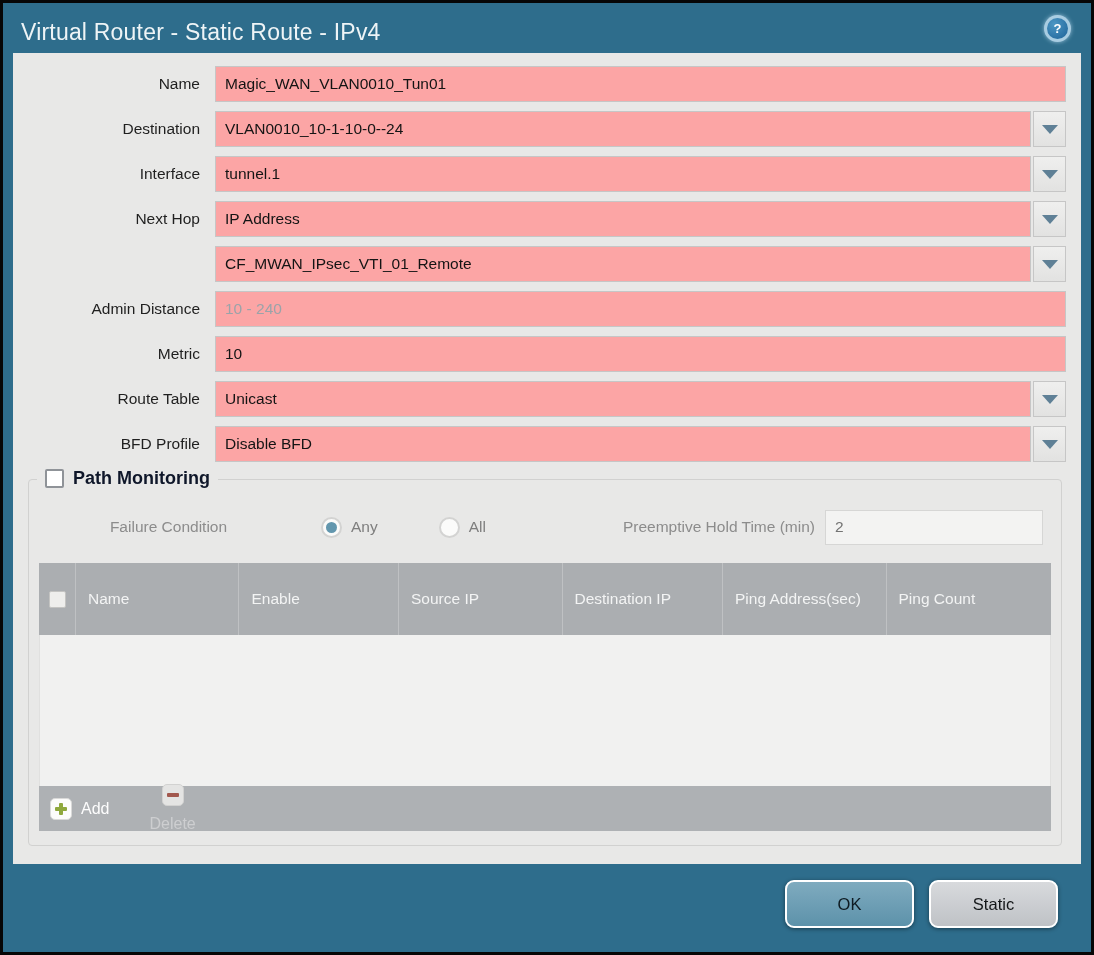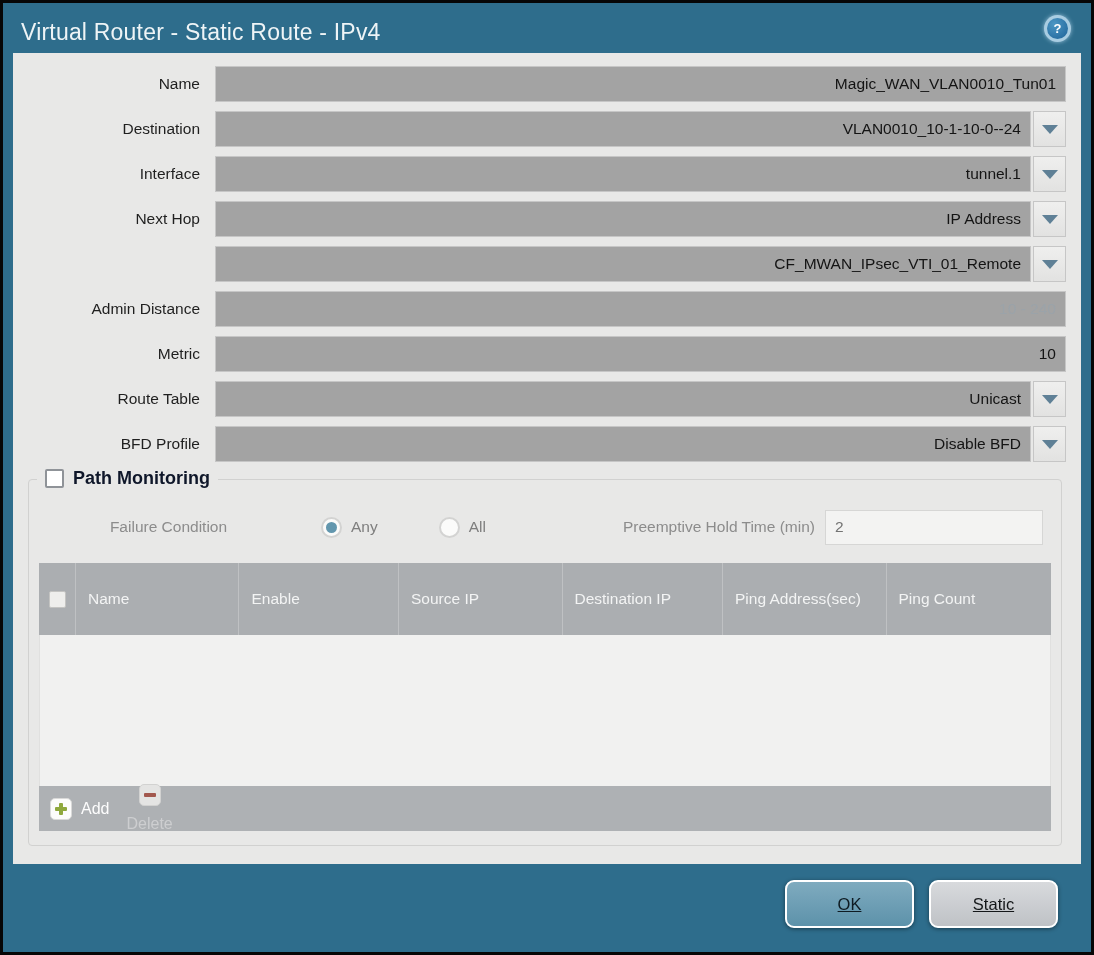--- a/index.html
+++ b/index.html
@@ -14,21 +14,21 @@
   .title { color:#eef4f6; font-size:23px; letter-spacing:.2px;margin-top:8px; }
   .help { width:27px; height:27px; border-radius:50%; background:#a9cde2; display:flex; align-items:center; justify-content:center; cursor:pointer; box-shadow:0 0 4px rgba(180,215,235,.8); }
   .help-inner { width:21px; height:21px; border-radius:50%; background:radial-gradient(circle at 35% 30%, #4d97c4, #1d6298); color:#fff; font-weight:bold; font-size:13px; display:flex; align-items:center; justify-content:center; }
 
   
   .content { flex:1; margin:0 10px; background:#e8e8e7; padding-top:13px; overflow:hidden; }
 
   .frow { display:flex; align-items:center; height:36px; margin-bottom:9px; }
   .flabel { width:187px; text-align:right; margin-right:15px; font-size:15.5px; color:#1f1f1f; flex:none; }
   .ffield { width:851px; display:flex; flex:none; }
-  input.txt { flex:1; height:36px; min-width:0; border:1px solid #c6c6c6; background:#a3a3a3; color:#141414; padding:0 9px; font-size:15.5px; font-family:inherit; outline:none;text-align:right; }
+  input.txt { flex:1; height:36px; min-width:0; border:1px solid #c6c6c6; background:#fca5a5; color:#141414; padding:0 9px; font-size:15.5px; font-family:inherit; outline:none; }
   input.txt::placeholder { color:#9ba3a9; opacity:1; }
   .ddbtn { width:33px; height:36px; margin-left:2px; flex:none; background:linear-gradient(#efefee,#e2e2e1); border:1px solid #c6c6c6; display:flex; align-items:center; justify-content:center; cursor:pointer; }
   .tri { width:0; height:0; border-left:8px solid transparent; border-right:8px solid transparent; border-top:9px solid #5f8096; }
 
   
   .pm { position:relative; margin:17px 19px 0 15px; height:367px; border:1px solid #d1d1d0; border-radius:4px; }
   .pm-legend { position:absolute; top:-12px; left:8px; background:#e8e8e7; padding:0 8px; display:flex; align-items:center; gap:9px; }
   .pm-title { font-size:18px; font-weight:bold; color:#0f172a; }
   .checkbox { width:19px; height:19px; background:#fff; border:2px solid #8f9398; border-radius:2px; cursor:pointer; flex:none; }
 
@@ -43,35 +43,35 @@
   input.disabled-txt { width:218px; height:35px; flex:none; margin-right:18px; background:#f3f3f2; border:1px solid #d6d6d5; color:#737373; padding:0 9px; font-size:15.5px; font-family:inherit; outline:none; }
 
   
   .ptable { margin:18px 10px 0 10px; }
   .thead { display:flex; height:72px; background:#abaeb1; }
   .th { display:flex; align-items:center; padding-left:12px; border-right:1px solid #bfc1c3; color:#f3f4f4; font-size:15.5px; line-height:1.35; }
   .th:last-child { border-right:none; }
   .th-check { width:37px; flex:none; justify-content:center; padding-left:0; }
   .hcheckbox { width:17px; height:17px; background:#eeeeec; border:1px solid #c4c4c2; border-radius:2px; cursor:pointer; }
   .tbody { height:151px; background:#f1f1f0; border-left:1px solid #e0e0df; border-right:1px solid #e0e0df; }
-  .ttoolbar { height:45px; background:#aeb1b4; display:flex; align-items:center; padding-left:11px; gap:17px; }
+  .ttoolbar { height:45px; background:#aeb1b4; display:flex; align-items:center; padding-left:11px; gap:40px; }
   .tbtn { display:flex; align-items:center; gap:9px; font-size:16px; cursor:pointer; }
   .iconbox { position:relative; width:22px; height:22px; border-radius:5px; flex:none; }
   .plus { background:#fcfcfb; border:1px solid #d9d9d8; }
   .plus::before { content:""; position:absolute; left:4px; top:8px; width:12px; height:4px; background:#8fa83d; border-radius:1px; }
   .plus::after  { content:""; position:absolute; left:8px; top:4px; width:4px; height:12px; background:#8fa83d; border-radius:1px; }
   .minus { background:#e4e4e3; border:1px solid #d2d2d1; }
   .minus::before { content:""; position:absolute; left:4px; top:8px; width:12px; height:4px; background:#a2584e; border-radius:1px; }
   .add-label { color:#fdfdfd; }
   .del-label { color:#cdced0; }
   .tbtn.disabled { cursor:default;flex-direction:column; }
 
   
   .bottombar { height:88px; flex:none; display:flex; justify-content:flex-end; align-items:flex-start; padding:16px 33px 0 0; gap:15px; }
-  .btn { width:129px; height:48px; border-radius:9px; border:2px solid #fff; display:flex; align-items:center; justify-content:center; font-size:16.5px; cursor:pointer; box-shadow:0 1px 4px rgba(0,0,0,.45);text-decoration:underline; }
+  .btn { width:129px; height:48px; border-radius:9px; border:2px solid #fff; display:flex; align-items:center; justify-content:center; font-size:16.5px; cursor:pointer; box-shadow:0 1px 4px rgba(0,0,0,.45); }
   .btn-ok { background:linear-gradient(#7fabbf,#5d92aa); color:#0e1b22; }
   .btn-cancel { background:linear-gradient(#d8dadd,#bfc2c6); color:#141719; }
 </style>
 </head>
 <body>
 
 <div class="page">
   <div class="window">
 
     <div class="titlebar">

